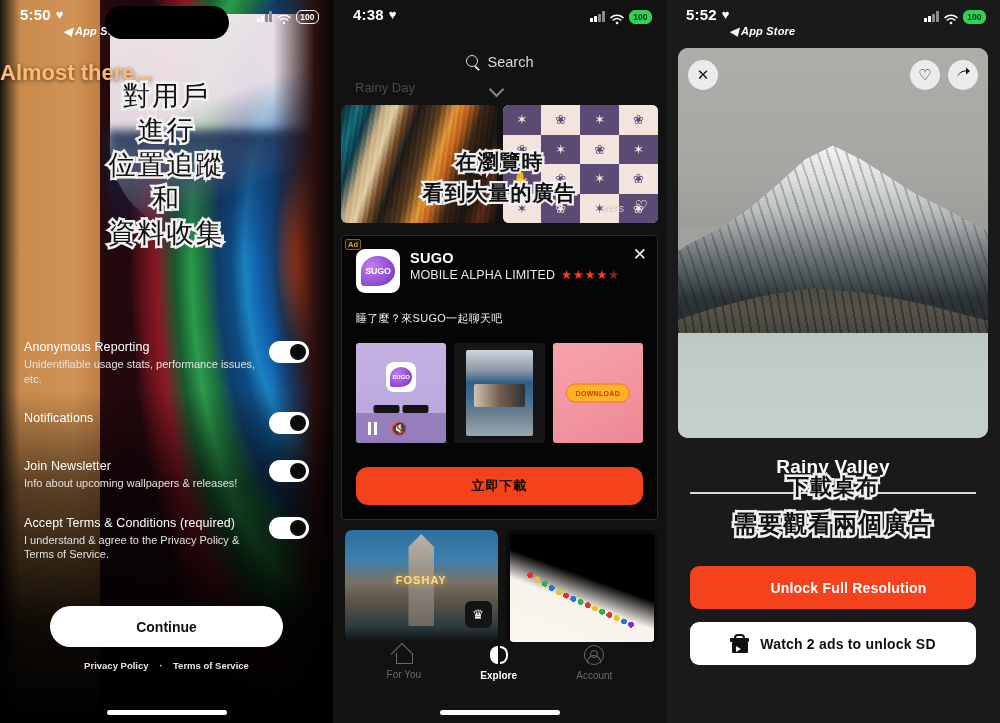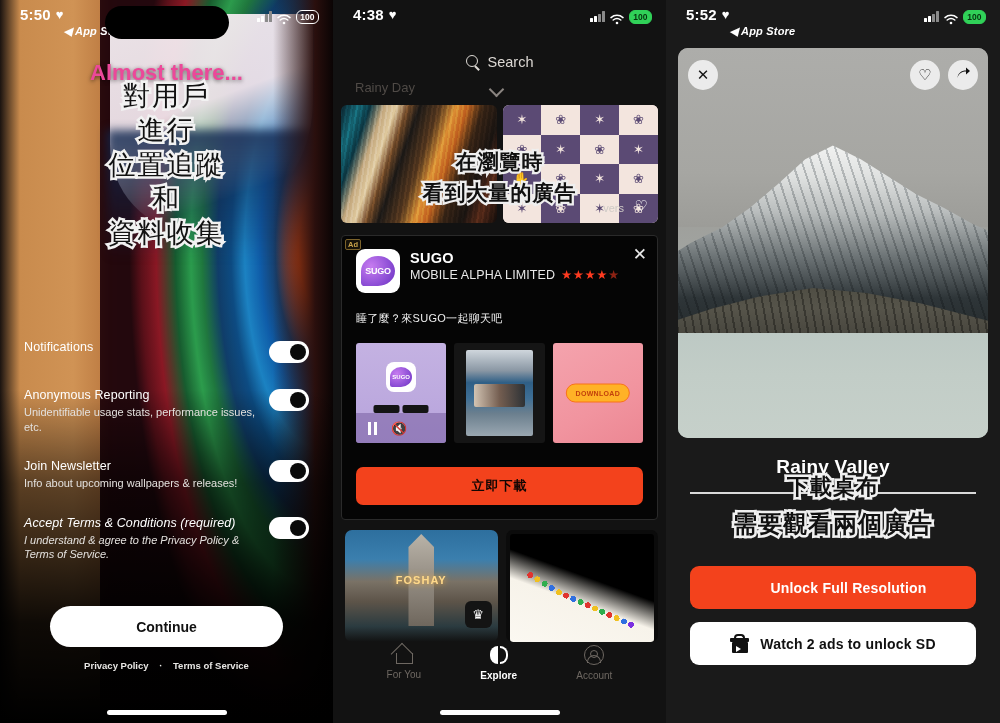--- a/index.html
+++ b/index.html
@@ -82,39 +82,39 @@
   .p1-bg .rightedge {
     position: absolute; right: 0; top: 0; bottom: 0; width: 18%;
     background: linear-gradient(90deg, rgba(120,50,40,.0), #2a0f0d 70%, #0a0404 100%);
   }
   .p1-bg .botfade {
     position: absolute; left:0; right:0; bottom:0; height: 46%;
     background: linear-gradient(180deg, rgba(0,0,0,0) 0%, rgba(0,0,0,.55) 28%, rgba(0,0,0,.93) 70%, #000 100%);
   }
 
   .almost {
-    position: absolute; top: 60px; left: 0; right: 0; text-align: center;
-    color: #ec4899; font-size: 22px; font-weight: bold; z-index: 20;
+    position: absolute; top: 60px; left: 0; right: 0; text-align: left;
+    color: #fdba74; font-size: 22px; font-weight: bold; z-index: 20;
     text-shadow: 0 1px 4px rgba(0,0,0,.6);
   }
   .cn-stack {
     position: absolute; top: 82px; left: 0; right: 0; z-index: 25;
     display: flex; flex-direction: column; align-items: center; gap: 6px;
   }
   .cn-line {
     color: #111; font-size: 27px; font-weight: normal; line-height: 1.05;
     letter-spacing: 2px;
     -webkit-text-stroke: 5px #f2f2f2;
     paint-order: stroke fill;
     font-family: "DejaVu Sans", sans-serif;
   }
 
   .settings { position: absolute; left: 0; right: 0; top: 340px; z-index: 30; padding: 0 24px; }
   .srow { display: flex; align-items: flex-start; justify-content: space-between; margin-bottom: 25px; }
-  .srow:last-child { margin-bottom: 10px; font-style: italic; }
+  .srow:last-child { margin-bottom: 10px; }
   .stxt { max-width: 232px; }
   .stitle { color: #fff; font-size: 12.5px; font-weight: 500; letter-spacing: .1px; }
   .ssub { color: #e3e0dd; font-size: 11px; line-height: 1.32; margin-top: 3px; }
   .toggle {
     flex: 0 0 auto; width: 40px; height: 22px; border-radius: 13px;
     background: #fff; position: relative; margin-top: 1px;
   }
   .toggle .knob {
     position: absolute; top: 3px; right: 3.5px; width: 16px; height: 16px;
     border-radius: 50%; background: #0a0a0a;
@@ -247,21 +247,21 @@
   .th2 .photo::after{content:"";position:absolute;left:12%;top:40%;width:76%;height:26%;
     background:linear-gradient(90deg,#e2cdb6,#7a5c49,#2b2b2b);border-radius:2px;opacity:.9;}
   .th3 { background: linear-gradient(150deg,#f4a3ad 0%,#f1949f 60%,#ec8793 100%); }
   .th3 .dl {
     position:absolute; left:50%; top:50%; transform:translate(-50%,-50%);
     background:#ffb226; color:#c2410c; font-size:7px; font-weight:bold;
     padding:5px 9px; border-radius:10px; border:1.5px solid #f97316; letter-spacing:.3px;
   }
   .ad-cta {
     position: absolute; left: 14px; right: 14px; bottom: 14px; height: 38px;
-    background: #f3421c; border-radius: 7px;
+    background: #f3421c; border-radius: 12px;
     display:flex; align-items:center; justify-content:center;
     color:#120603; font-size:13px; font-weight:bold; letter-spacing:1px;
   }
 
   .grid2 { position:absolute; top: 530px; left: 12px; right: 8px; display:flex; gap: 8px; }
   .gcard { flex:1; height: 112px; border-radius: 7px; position: relative; overflow:hidden; }
   .gcard.a { background: linear-gradient(180deg,#2d6f9e 0%,#3b7fae 26%,#7a7266 46%,#5d5449 64%,#2b3b40 86%,#111 100%); }
   .gcard.a .tower{
     position:absolute; left:50%; top:4px; transform:translateX(-50%);
     width:58px; height:92px;
@@ -458,30 +458,30 @@
       <div class="cn-line">對用戶</div>
       <div class="cn-line">進行</div>
       <div class="cn-line">位置追蹤</div>
       <div class="cn-line">和</div>
       <div class="cn-line">資料收集</div>
     </div>
 
     <div class="settings">
       <div class="srow">
         <div class="stxt">
-          <div class="stitle">Notifications</div>
+          <div class="stitle">Anonymous Reporting</div>
+          <div class="ssub">Unidentifiable usage stats, performance issues, etc.</div>
         </div>
         <div class="toggle">
             <span class="knob"></span>
           </div>
       </div>
       <div class="srow">
         <div class="stxt">
-          <div class="stitle">Anonymous Reporting</div>
-          <div class="ssub">Unidentifiable usage stats, performance issues, etc.</div>
+          <div class="stitle">Notifications</div>
         </div>
         <div class="toggle">
             <span class="knob"></span>
           </div>
       </div>
       <div class="srow">
         <div class="stxt">
           <div class="stitle">Join Newsletter</div>
           <div class="ssub">Info about upcoming wallpapers &amp; releases!</div>
         </div>

